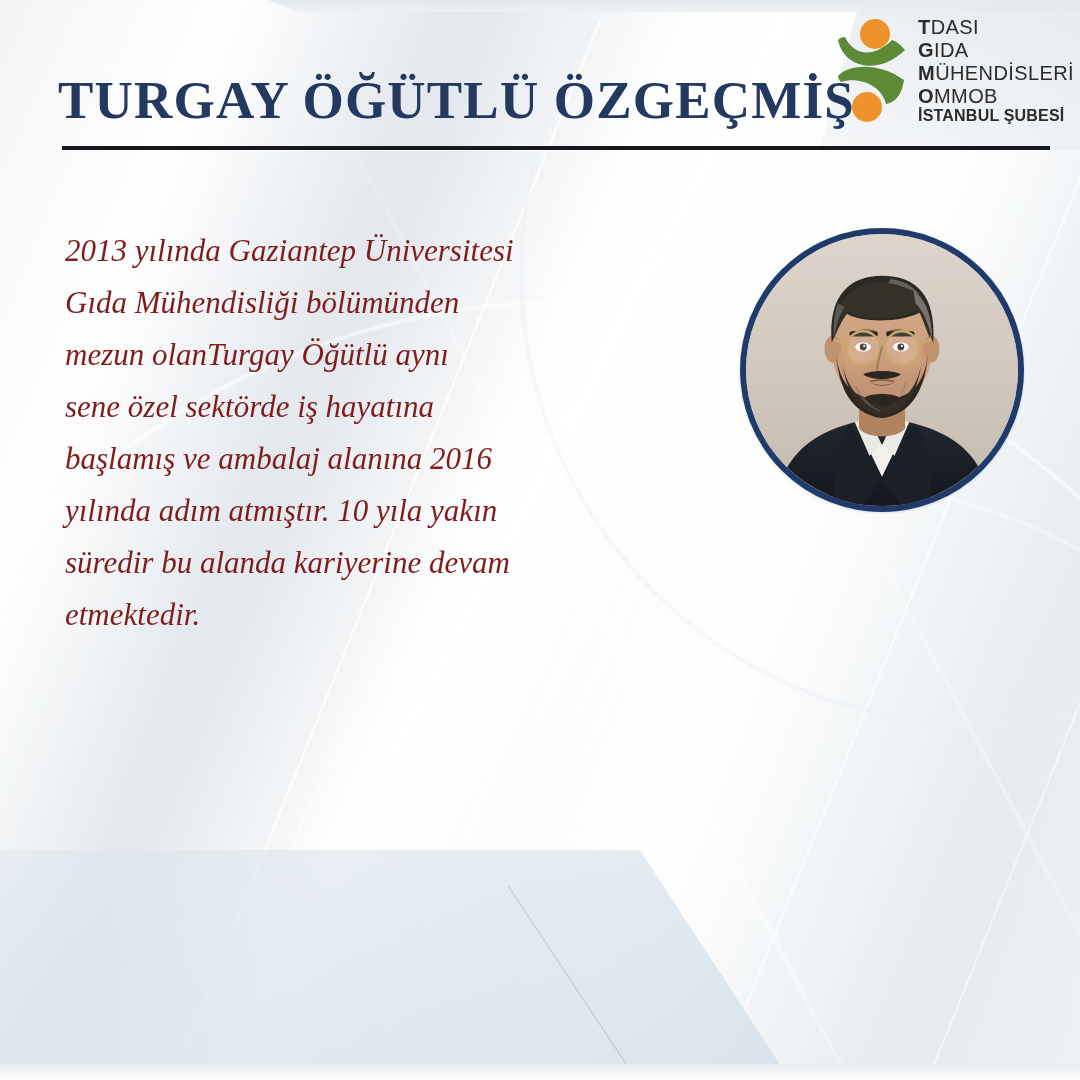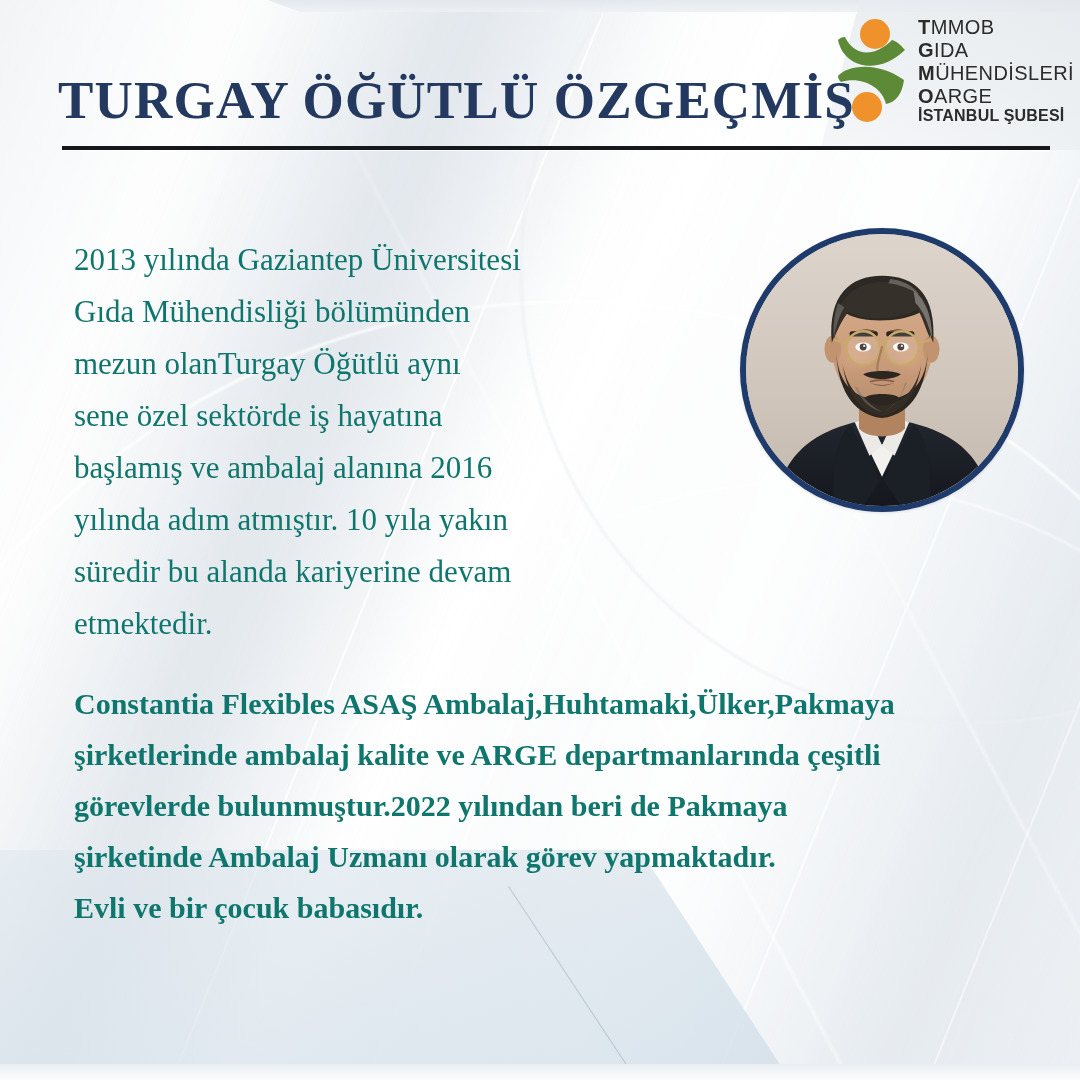--- a/index.html
+++ b/index.html
@@ -229,23 +229,24 @@
   }
   .logo-line.bold {
     font-weight: 700;
     font-size: 16px;
     letter-spacing: 0.2px;
   }
 
   
   .para {
     position: absolute;
-    margin: 12px;
-    color: #0f766e;
+    margin: 3px;
+    color: #7f1d1d;
     font-family: "Liberation Serif", "DejaVu Serif", serif;
+    font-style: italic;
   }
   .para-1 {
     left: 62px;
     top: 222px;
     width: 600px;
     font-size: 31px;
     line-height: 52px;
     font-weight: 400;
     white-space: pre-line;
   }
@@ -313,43 +314,38 @@
           <circle cx="41" cy="20" r="15" fill="#F0922B"></circle>
 
           <path d="M4 26 C 10 54, 44 62, 71 36 C 66 30, 62 27, 58 26 C 40 44, 20 42, 11 23 C 8 23, 6 24, 4 26 Z" fill="#5C8A36"></path>
 
           <path d="M4 62 C 12 52, 42 46, 70 66 C 68 80, 62 88, 52 90 C 48 72, 26 62, 7 68 C 5 66, 4 64, 4 62 Z" fill="#5C8A36"></path>
 
           <circle cx="33" cy="93" r="15" fill="#F0922B"></circle>
         </svg>
       </div>
       <div class="logo-text">
-        <div class="logo-line"><span class="cap">T</span><span>MMOB</span></div>
+        <div class="logo-line"><span class="cap">T</span><span>DASI</span></div>
         <div class="logo-line"><span class="cap">G</span><span>IDA</span></div>
         <div class="logo-line"><span class="cap">M</span><span>ÜHENDİSLERİ</span></div>
-        <div class="logo-line"><span class="cap">O</span><span>ARGE</span></div>
+        <div class="logo-line"><span class="cap">O</span><span>MMOB</span></div>
         <div class="logo-line bold">İSTANBUL ŞUBESİ</div>
       </div>
     </div>
   </div>
 
   <p class="para para-1">2013 yılında Gaziantep Üniversitesi
 Gıda Mühendisliği bölümünden
 mezun olanTurgay Öğütlü aynı
 sene özel sektörde iş hayatına
 başlamış ve ambalaj alanına 2016
 yılında adım atmıştır. 10 yıla yakın
 süredir bu alanda kariyerine devam
 etmektedir.</p>
 
-  <p class="para para-2">Constantia Flexibles ASAŞ Ambalaj,Huhtamaki,Ülker,Pakmaya
-şirketlerinde ambalaj kalite ve ARGE departmanlarında çeşitli
-görevlerde bulunmuştur.2022 yılından beri de Pakmaya
-şirketinde Ambalaj Uzmanı olarak görev yapmaktadır.
-Evli ve bir çocuk babasıdır.</p>
 
   <div class="portrait">
     <svg viewBox="0 0 260 260" xmlns="http://www.w3.org/2000/svg" role="img">
       <title>Turgay Öğütlü portre fotoğrafı</title>
       <defs>
         <linearGradient id="wallg" x1="0" y1="0" x2="0" y2="1">
           <stop offset="0%" stop-color="#ddd4cb"></stop>
           <stop offset="60%" stop-color="#cfc5bb"></stop>
           <stop offset="100%" stop-color="#c2b8ae"></stop>
         </linearGradient>

